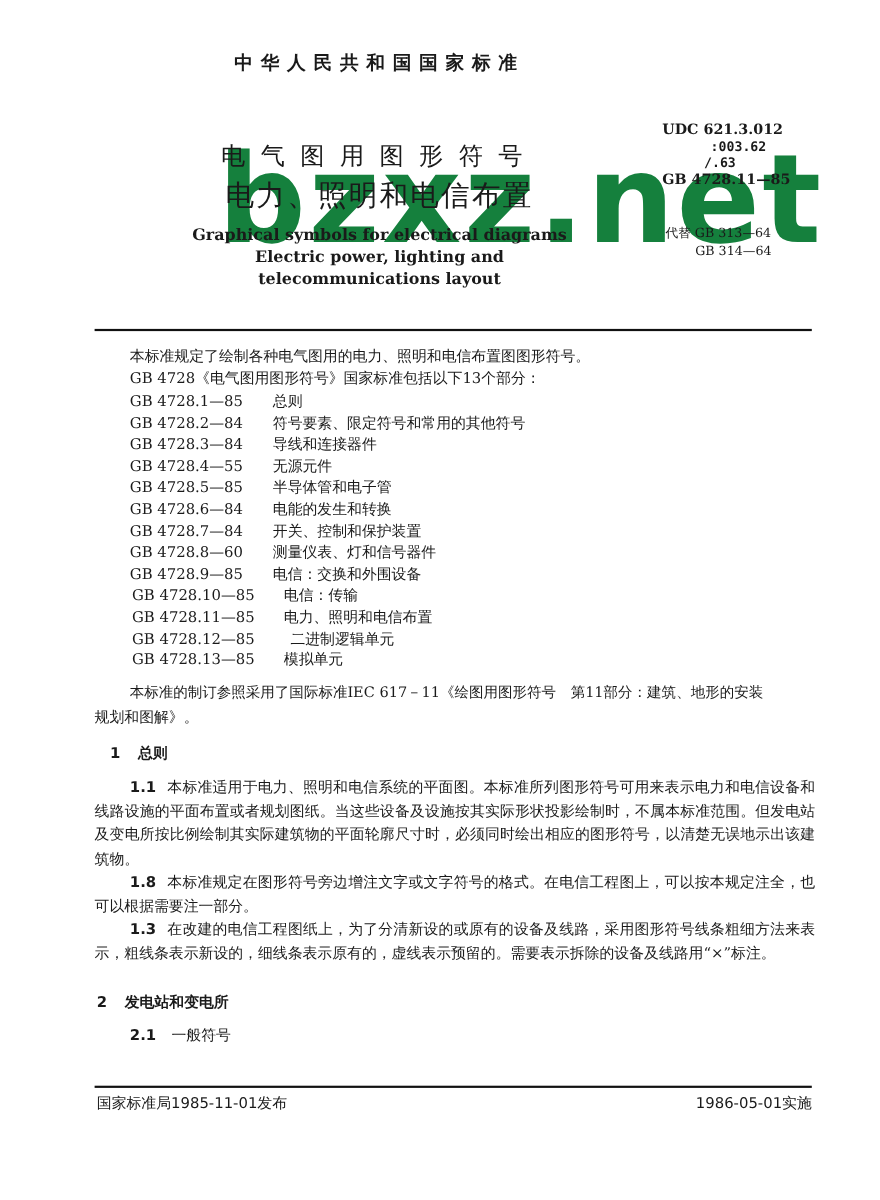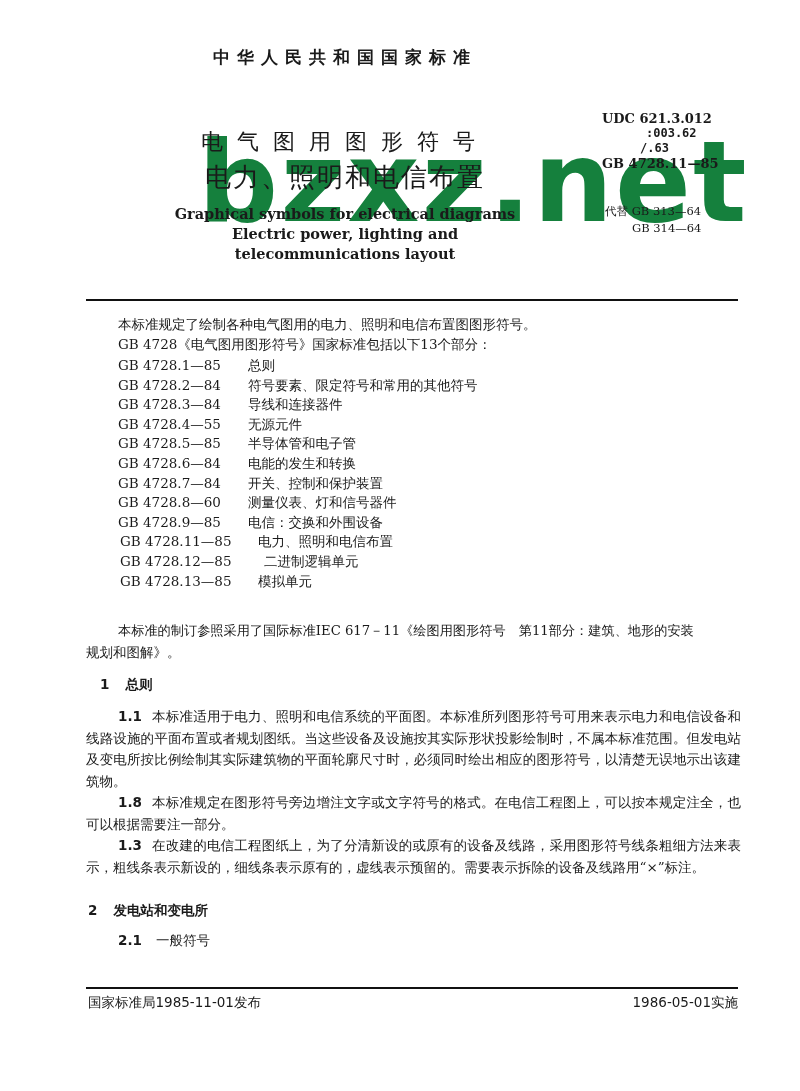--- a/index.html
+++ b/index.html
@@ -91,20 +91,24 @@
     </div>
   <div class="part-row">
       <span class="part-code">GB 4728.8—60</span>
       <span>测量仪表、灯和信号器件</span>
     </div>
   <div class="part-row">
       <span class="part-code">GB 4728.9—85</span>
       <span>电信：交换和外围设备</span>
     </div>
   <div class="part-row">
+      <span class="part-code" style="width:138px;padding-left:2px;">GB 4728.10—85</span>
+      <span>电信：传输</span>
+    </div>
+  <div class="part-row">
       <span class="part-code" style="width:138px;padding-left:2px;">GB 4728.11—85</span>
       <span>电力、照明和电信布置</span>
     </div>
   <div class="part-row">
       <span class="part-code" style="width:138px;padding-left:2px;">GB 4728.12—85</span>
       <span style="padding-left:6px;">二进制逻辑单元</span>
     </div>
   <div class="part-row">
       <span class="part-code" style="width:138px;padding-left:2px;">GB 4728.13—85</span>
       <span>模拟单元</span>

